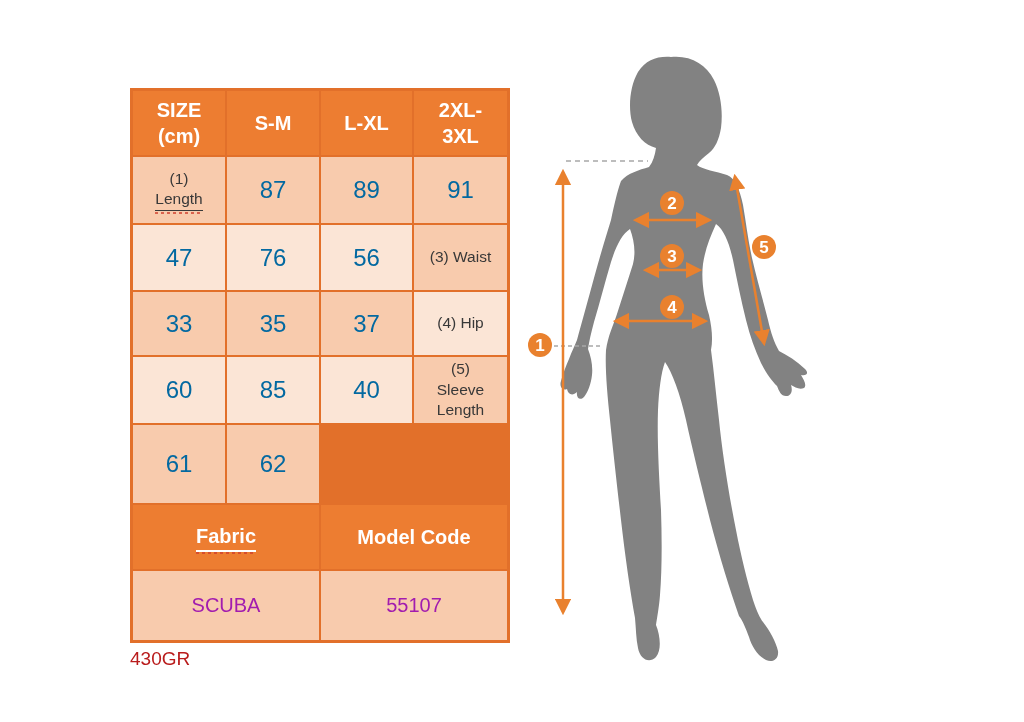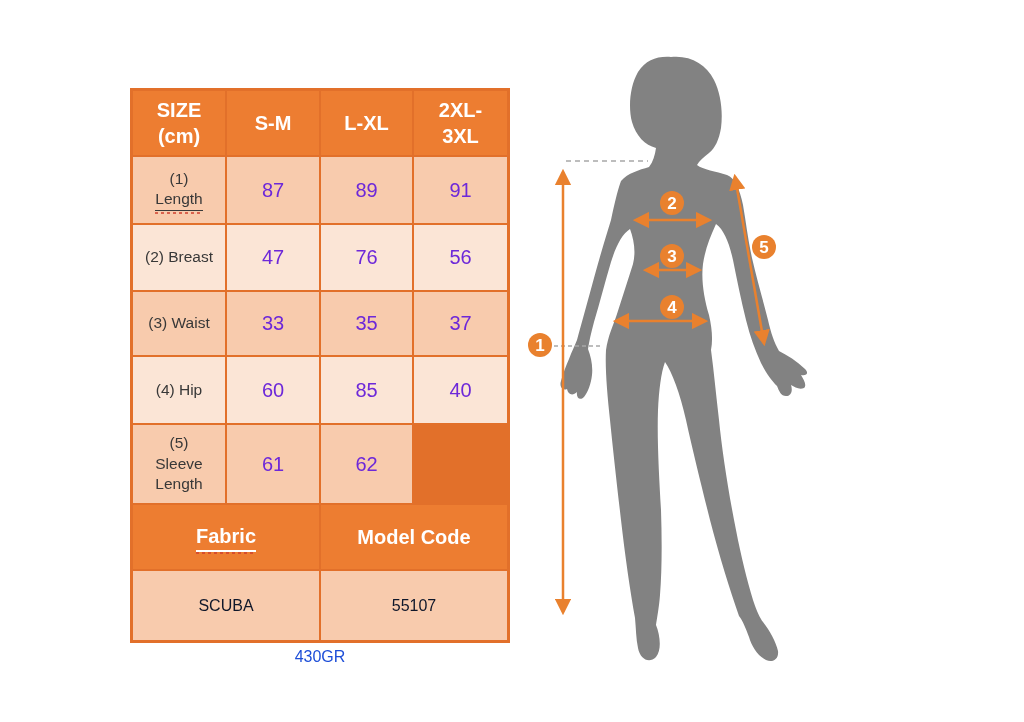--- a/index.html
+++ b/index.html
@@ -19,35 +19,35 @@
     gap:2px;
   }
   .cell{
     display:flex;flex-direction:column;align-items:center;justify-content:center;
     text-align:center;
   }
   .th{background:#ED7D31;color:#ffffff;font-weight:700;font-size:20px;line-height:1.3;}
   .tA{background:#F8CBAD;}
   .tB{background:#FBE5D6;}
   .lbl{font-size:15.5px;color:#383838;line-height:1.32;}
-  .val{font-size:20px;color:#6d28d9;}
-  .fabval{font-size:16px;color:#0f172a;}
+  .val{font-size:24px;color:#0369a1;}
+  .fabval{font-size:20px;color:#a21caf;}
   .span2a{grid-column:1 / 3;}
   .span2b{grid-column:3 / 5;}
   .lines{display:flex;flex-direction:column;align-items:center;}
   
   .ul-dark{position:relative;border-bottom:1.5px solid #3a3a3a;padding-bottom:1px;}
   .ul-white{position:relative;border-bottom:2px solid #ffffff;padding-bottom:1px;}
   .spell::after{
     content:"";position:absolute;left:0;right:0;bottom:-4px;height:2px;
     background:repeating-linear-gradient(90deg,rgba(207,62,44,0.75) 0 3px,transparent 3px 6px);
   }
   .weight-note{
     position:absolute;left:130px;top:648px;width:380px;
-    text-align:center;font-size:16px;color:#1d4ed8;
+    text-align:left;font-size:19px;color:#b91c1c;
   }
   
   .figure{position:absolute;left:525px;top:40px;}
   .figure text{
     font-family:"Liberation Sans", sans-serif;font-weight:700;fill:#ffffff;font-size:17px;
   }
 </style>
 </head>
 <body>
 
@@ -73,21 +73,20 @@
     <div class="cell lbl tA">
       <div class="lines">
         <span>(1)</span>
         <span class="ul-dark spell">Length</span>
       </div>
     </div>
     <div class="cell val tA">87</div>
     <div class="cell val tA">89</div>
     <div class="cell val tA">91</div>
 
-    <div class="cell lbl tB">(2) Breast</div>
     <div class="cell val tB">47</div>
     <div class="cell val tB">76</div>
     <div class="cell val tB">56</div>
 
     <div class="cell lbl tA">(3) Waist</div>
     <div class="cell val tA">33</div>
     <div class="cell val tA">35</div>
     <div class="cell val tA">37</div>
 
     <div class="cell lbl tB">(4) Hip</div>

